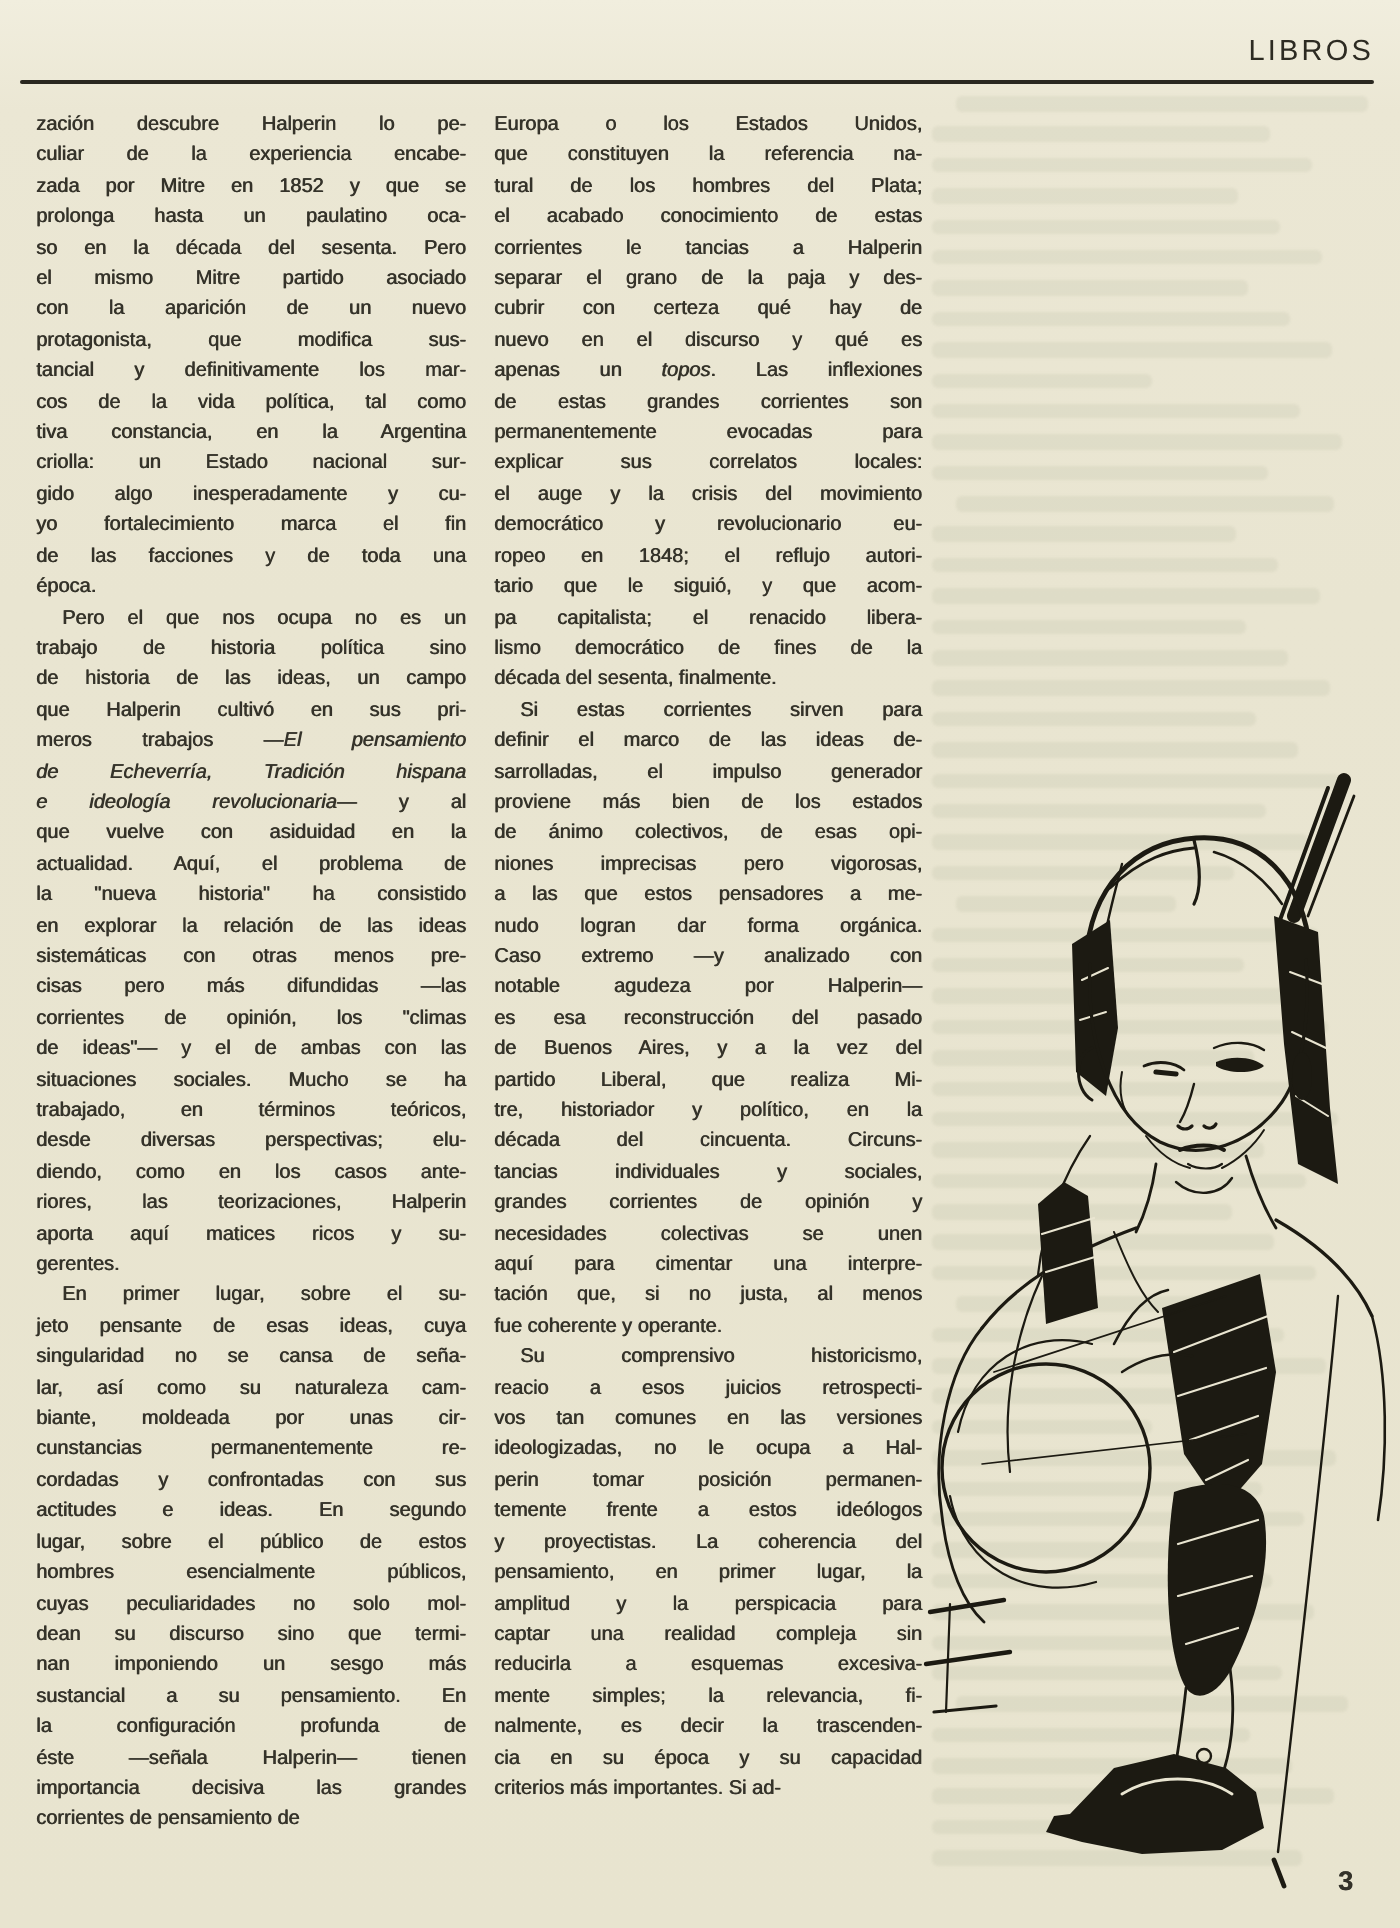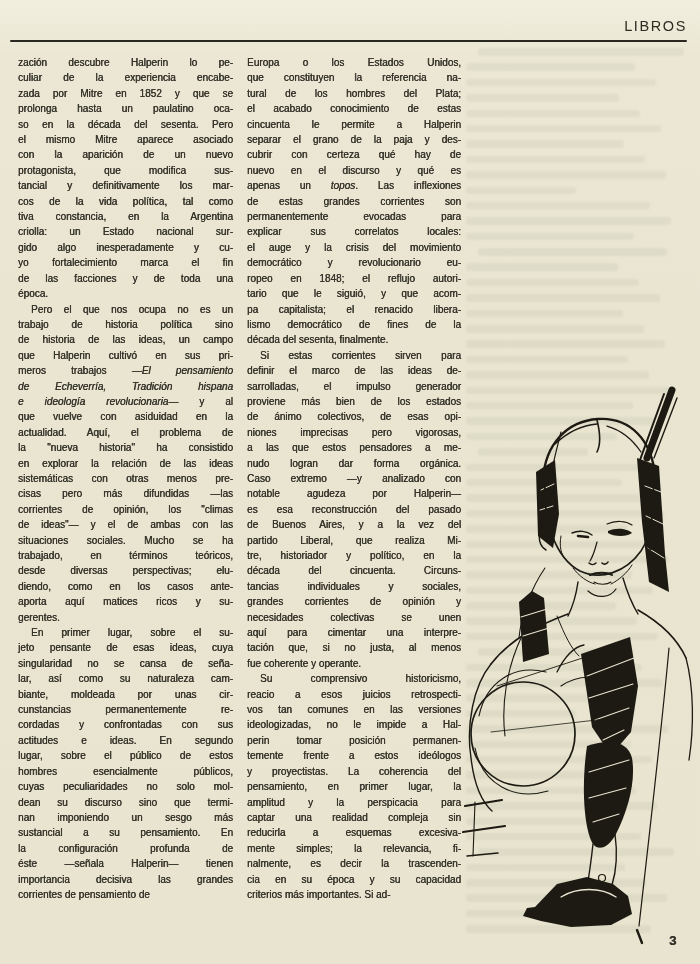--- a/index.html
+++ b/index.html
@@ -110,21 +110,21 @@
       <div class="bl" style="width: 164px;"></div>
       <div class="bl" style="width: 185px;"></div>
     </div>
 
   <div id="col1" class="col">
       <div class="tl"><span>zación descubre Halperin lo pe-</span></div>
       <div class="tl"><span>culiar de la experiencia encabe-</span></div>
       <div class="tl"><span>zada por Mitre en 1852 y que se</span></div>
       <div class="tl"><span>prolonga hasta un paulatino oca-</span></div>
       <div class="tl"><span>so en la década del sesenta. Pero</span></div>
-      <div class="tl"><span>el mismo Mitre aparece asociado</span></div>
+      <div class="tl"><span>el mismo Mitre partido asociado</span></div>
       <div class="tl"><span>con la aparición de un nuevo</span></div>
       <div class="tl"><span>protagonista, que modifica sus-</span></div>
       <div class="tl"><span>tancial y definitivamente los mar-</span></div>
       <div class="tl"><span>cos de la vida política, tal como</span></div>
       <div class="tl"><span>tiva constancia, en la Argentina</span></div>
       <div class="tl"><span>criolla: un Estado nacional sur-</span></div>
       <div class="tl"><span>gido algo inesperadamente y cu-</span></div>
       <div class="tl"><span>yo fortalecimiento marca el fin</span></div>
       <div class="tl"><span>de las facciones y de toda una</span></div>
       <div class="tl last"><span>época.</span></div>
@@ -140,20 +140,21 @@
       <div class="tl"><span>la "nueva historia" ha consistido</span></div>
       <div class="tl"><span>en explorar la relación de las ideas</span></div>
       <div class="tl"><span>sistemáticas con otras menos pre-</span></div>
       <div class="tl"><span>cisas pero más difundidas —las</span></div>
       <div class="tl"><span>corrientes de opinión, los "climas</span></div>
       <div class="tl"><span>de ideas"— y el de ambas con las</span></div>
       <div class="tl"><span>situaciones sociales. Mucho se ha</span></div>
       <div class="tl"><span>trabajado, en términos teóricos,</span></div>
       <div class="tl"><span>desde diversas perspectivas; elu-</span></div>
       <div class="tl"><span>diendo, como en los casos ante-</span></div>
+      <div class="tl"><span>riores, las teorizaciones, Halperin</span></div>
       <div class="tl"><span>aporta aquí matices ricos y su-</span></div>
       <div class="tl last"><span>gerentes.</span></div>
       <div class="tl ind"><span>En primer lugar, sobre el su-</span></div>
       <div class="tl"><span>jeto pensante de esas ideas, cuya</span></div>
       <div class="tl"><span>singularidad no se cansa de seña-</span></div>
       <div class="tl"><span>lar, así como su naturaleza cam-</span></div>
       <div class="tl"><span>biante, moldeada por unas cir-</span></div>
       <div class="tl"><span>cunstancias permanentemente re-</span></div>
       <div class="tl"><span>cordadas y confrontadas con sus</span></div>
       <div class="tl"><span>actitudes e ideas. En segundo</span></div>
@@ -166,21 +167,21 @@
       <div class="tl"><span>la configuración profunda de</span></div>
       <div class="tl"><span>éste —señala Halperin— tienen</span></div>
       <div class="tl"><span>importancia decisiva las grandes</span></div>
       <div class="tl last"><span>corrientes de pensamiento de</span></div>
     </div>
   <div id="col2" class="col">
       <div class="tl"><span>Europa o los Estados Unidos,</span></div>
       <div class="tl"><span>que constituyen la referencia na-</span></div>
       <div class="tl"><span>tural de los hombres del Plata;</span></div>
       <div class="tl"><span>el acabado conocimiento de estas</span></div>
-      <div class="tl"><span>cincuenta le permite a Halperin</span></div>
+      <div class="tl"><span>corrientes le tancias a Halperin</span></div>
       <div class="tl"><span>separar el grano de la paja y des-</span></div>
       <div class="tl"><span>cubrir con certeza qué hay de</span></div>
       <div class="tl"><span>nuevo en el discurso y qué es</span></div>
       <div class="tl"><span>apenas un </span><span class="it">topos</span><span>. Las inflexiones</span></div>
       <div class="tl"><span>de estas grandes corrientes son</span></div>
       <div class="tl"><span>permanentemente evocadas para</span></div>
       <div class="tl"><span>explicar sus correlatos locales:</span></div>
       <div class="tl"><span>el auge y la crisis del movimiento</span></div>
       <div class="tl"><span>democrático y revolucionario eu-</span></div>
       <div class="tl"><span>ropeo en 1848; el reflujo autori-</span></div>
@@ -205,21 +206,21 @@
       <div class="tl"><span>década del cincuenta. Circuns-</span></div>
       <div class="tl"><span>tancias individuales y sociales,</span></div>
       <div class="tl"><span>grandes corrientes de opinión y</span></div>
       <div class="tl"><span>necesidades colectivas se unen</span></div>
       <div class="tl"><span>aquí para cimentar una interpre-</span></div>
       <div class="tl"><span>tación que, si no justa, al menos</span></div>
       <div class="tl last"><span>fue coherente y operante.</span></div>
       <div class="tl ind"><span>Su comprensivo historicismo,</span></div>
       <div class="tl"><span>reacio a esos juicios retrospecti-</span></div>
       <div class="tl"><span>vos tan comunes en las versiones</span></div>
-      <div class="tl"><span>ideologizadas, no le impide a Hal-</span></div>
+      <div class="tl"><span>ideologizadas, no le ocupa a Hal-</span></div>
       <div class="tl"><span>perin tomar posición permanen-</span></div>
       <div class="tl"><span>temente frente a estos ideólogos</span></div>
       <div class="tl"><span>y proyectistas. La coherencia del</span></div>
       <div class="tl"><span>pensamiento, en primer lugar, la</span></div>
       <div class="tl"><span>amplitud y la perspicacia para</span></div>
       <div class="tl"><span>captar una realidad compleja sin</span></div>
       <div class="tl"><span>reducirla a esquemas excesiva-</span></div>
       <div class="tl"><span>mente simples; la relevancia, fi-</span></div>
       <div class="tl"><span>nalmente, es decir la trascenden-</span></div>
       <div class="tl"><span>cia en su época y su capacidad</span></div>

